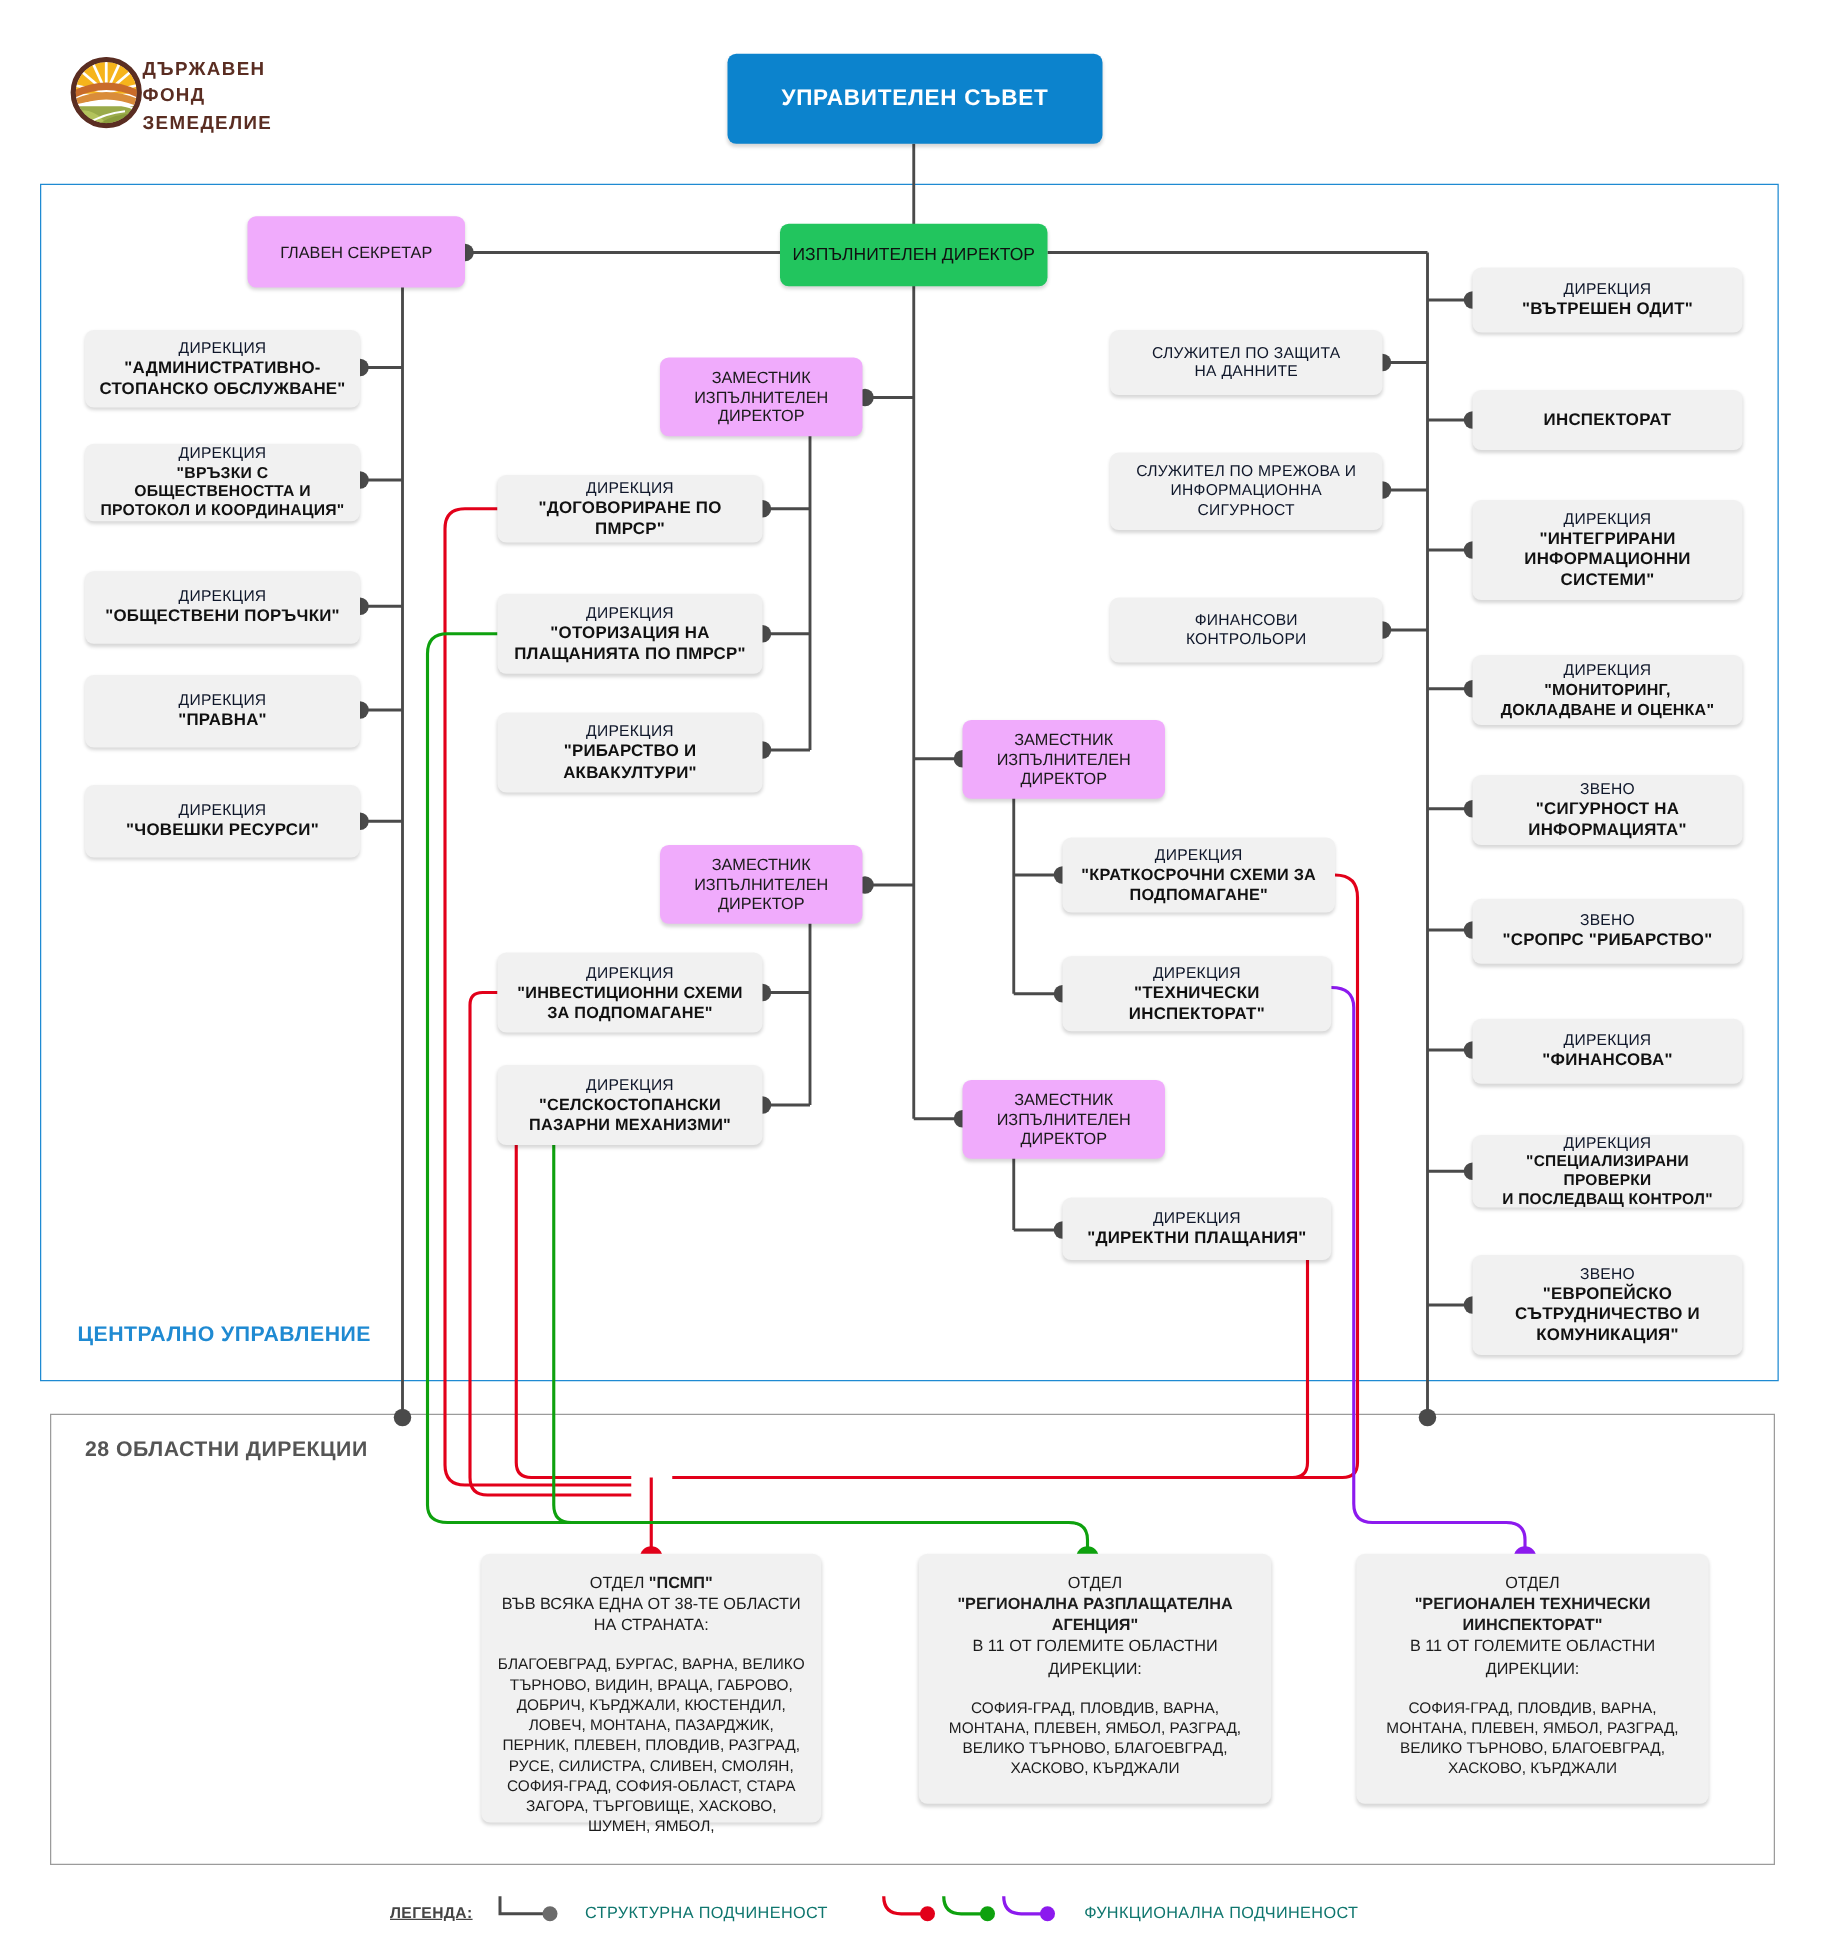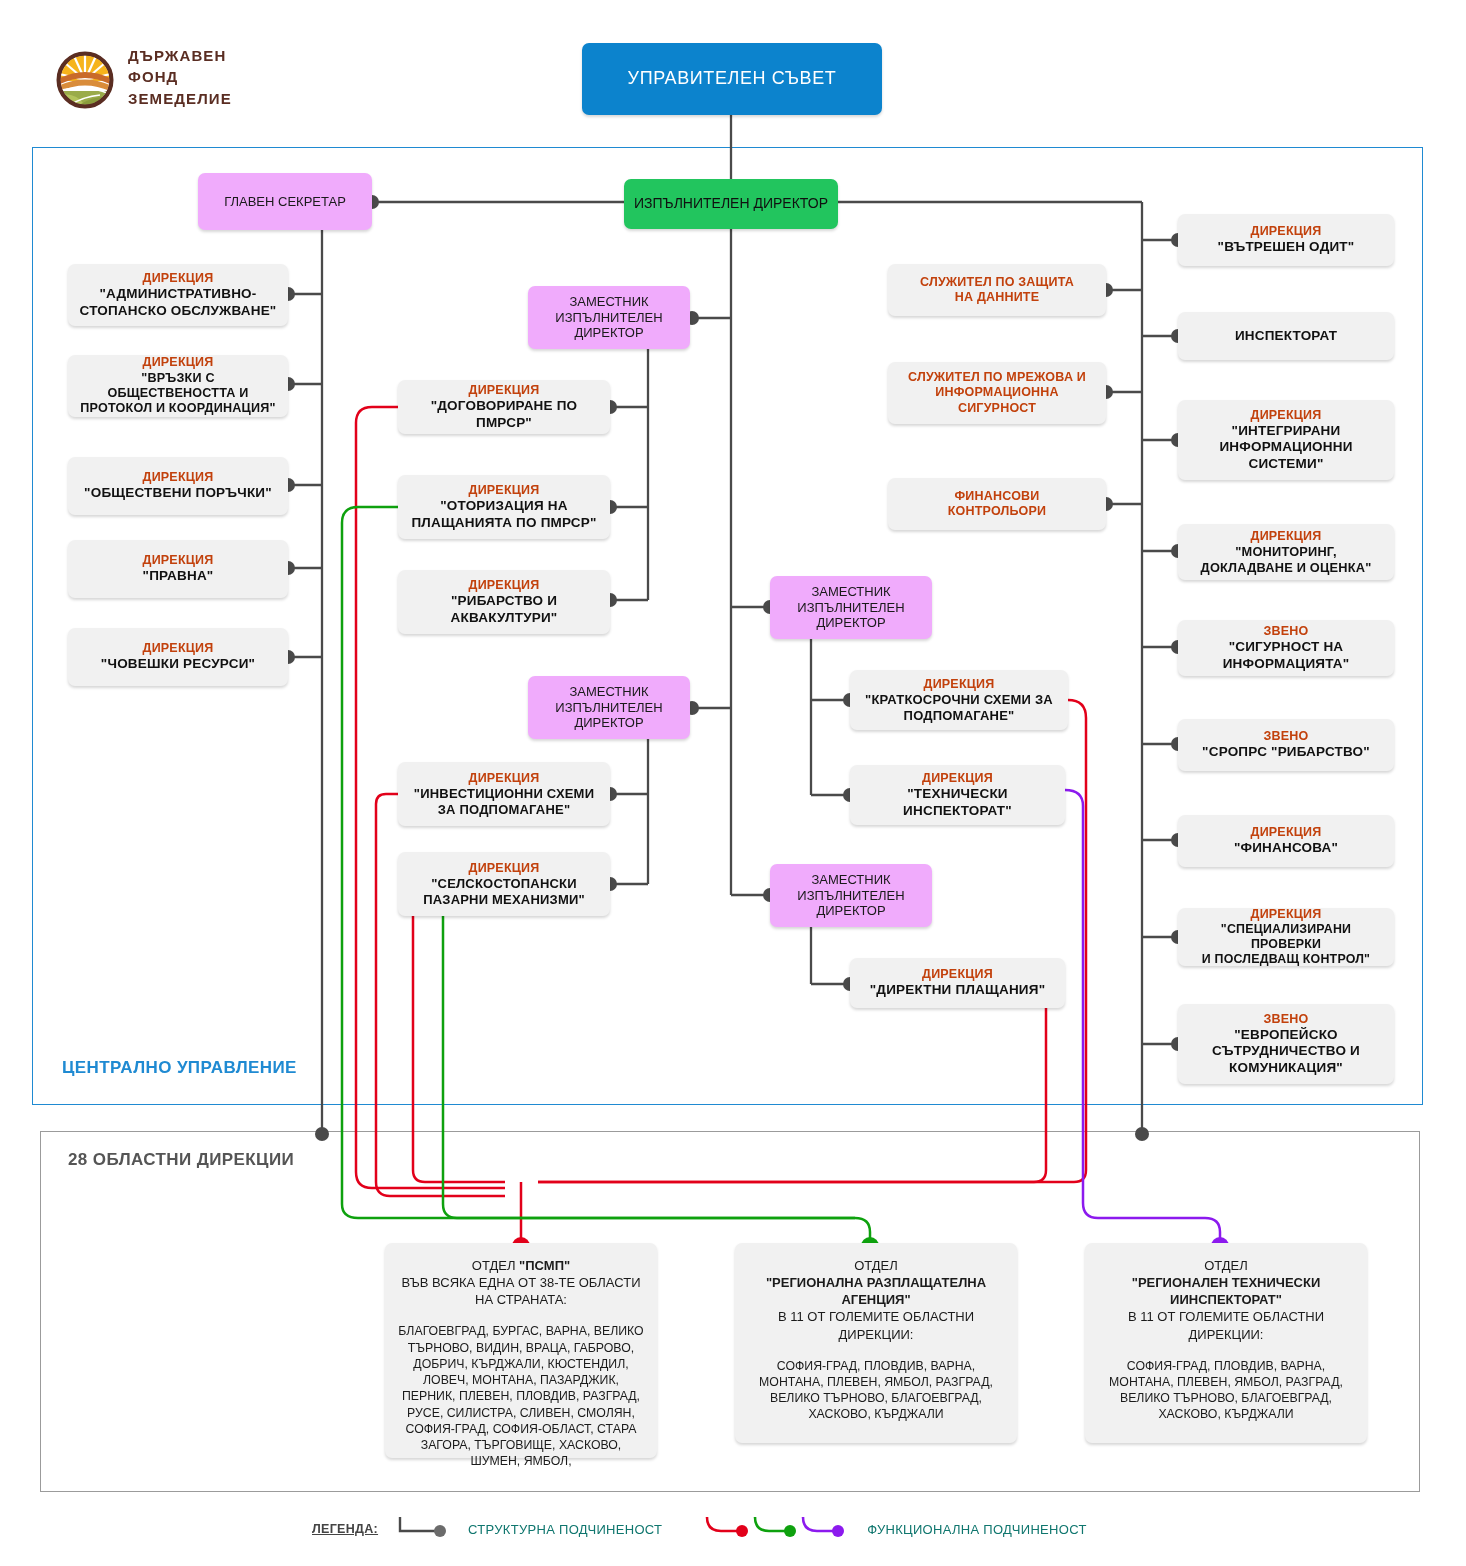--- a/index.html
+++ b/index.html
@@ -28,39 +28,39 @@
 
   
   .node {
     position:absolute; z-index:3;
     border-radius:7px;
     display:flex; flex-direction:column; align-items:center; justify-content:center;
     text-align:center; padding:6px 9px;
     box-shadow:0 2px 3px rgba(0,0,0,.16);
     line-height:1.22;
   }
-  .node .kind { font-size:12.5px; color:#c2410c; font-weight:700; letter-spacing:.2px; }
+  .node .kind { font-size:12.5px; color:#0f172a; font-weight:400; letter-spacing:.2px; }
   .node .name { font-size:13.5px; color:#111; font-weight:bold; letter-spacing:.2px; }
   .node .single { font-size:13.5px; color:#111; font-weight:bold; }
   .node.grey { background:#f1f1f1; }
   .node.pink { background:#f0abfc; }
   .node.pink .single { font-size:13px; font-weight:400; color:#1a1a1a; }
   .node.blue-dark { background:#0c83cd; }
-  .node.blue-dark .single { color:#fff; font-size:18px; font-weight:normal; letter-spacing:.6px; }
+  .node.blue-dark .single { color:#fff; font-size:18px; font-weight:bold; letter-spacing:.6px; }
   .node.blue-light { background:#22c55e; }
   .node.blue-light .single { font-size:14px; font-weight:400; color:#101010; }
 
   
   .node.wide { align-items:center; justify-content:flex-start; padding:14px 12px; }
   .node.wide .hdr { font-size:13px; color:#1b1b1b; line-height:1.32; }
   .node.wide .hdr b { font-weight:bold; }
   .node.wide .body { font-size:12.3px; color:#1b1b1b; line-height:1.32; margin-top:15px; }
 
   
-  #logo { position:absolute; left:56px; top:45px; z-index:4; display:flex; align-items:flex-end; gap:14px; }
+  #logo { position:absolute; left:56px; top:45px; z-index:4; display:flex; align-items:flex-start; gap:0; }
   #logo .mark { width:58px; height:58px; }
   #logo .words { color:#5a2d22; font-size:15px; font-weight:bold; line-height:1.42; letter-spacing:1.1px; }
 
   
   #legend { position:absolute; left:312px; top:1513px; z-index:5;
     display:flex; align-items:center; gap:14px; }
   #legend .lbl { font-size:12.5px; font-weight:bold; color:#444; letter-spacing:.3px;text-decoration:underline; }
   #legend .txt { font-size:13px; color:#0f766e; letter-spacing:.3px; }
 </style>
 </head>

